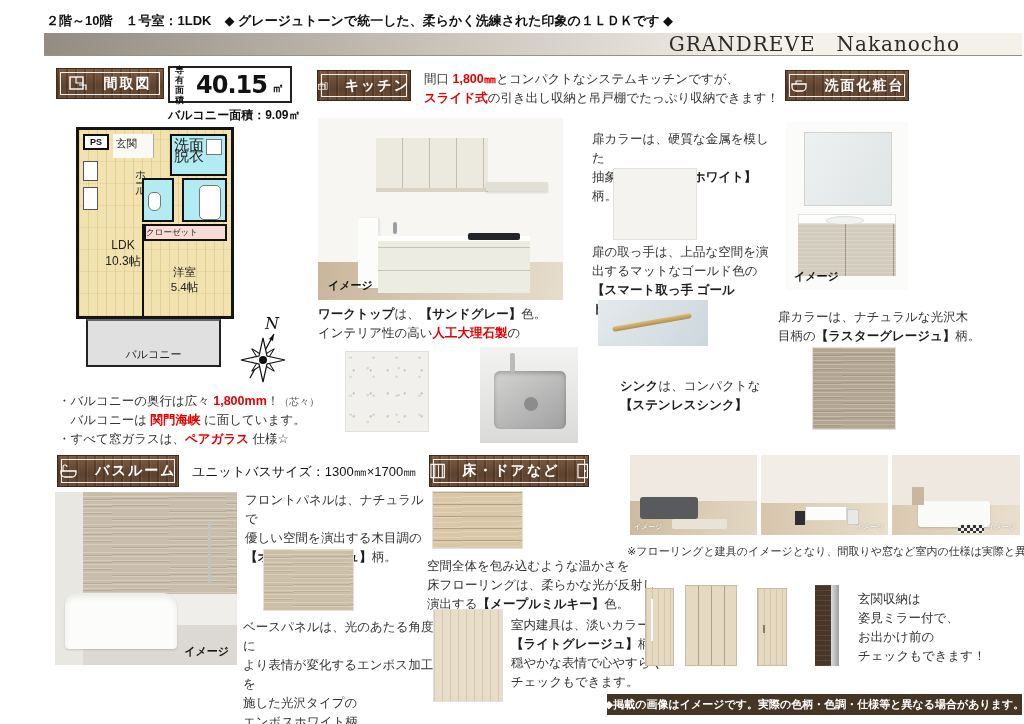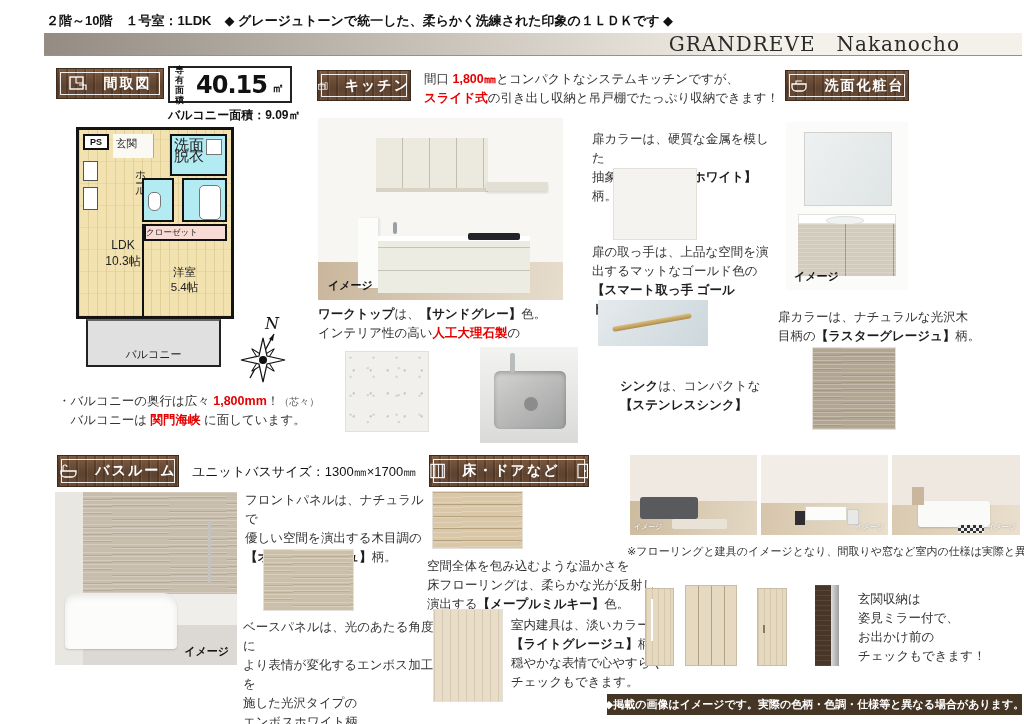--- a/index.html
+++ b/index.html
@@ -115,20 +115,21 @@
       <polygon points="27,30 30,43 43,46 30,49 27,62 24,49 11,46 24,43" fill="#fff" stroke="#111" stroke-width="1"></polygon>
     </g>
     <polygon points="27,24 31,42 49,46 31,50 27,68 23,50 5,46 23,42" fill="#fff" stroke="#111" stroke-width="1.2"></polygon>
     <circle cx="27" cy="46" r="4" fill="#111"></circle>
   </svg>
 </div>
 
 <div class="abs txt" style="left:58px;top:392px;">
   <div><span>・バルコニーの奥行は広々 </span><span class="red">1,800mm</span><span>！</span><span class="sm">（芯々）</span></div>
   <div><span>　バルコニーは </span><span class="red">関門海峡</span><span> に面しています。</span></div>
+  <div><span>・すべて窓ガラスは、</span><span class="red">ペアガラス</span><span> 仕様☆</span></div>
 </div>
 
 <div class="plaque" style="left:318px;top:71px;width:92px;height:29px;">
   <svg width="18" height="16" viewBox="0 0 18 16">
     <rect x="1" y="5" width="12" height="9" fill="none" stroke="#fff" stroke-width="1.3"></rect>
     <line x1="1" y1="8" x2="13" y2="8" stroke="#fff" stroke-width="1"></line>
     <rect x="13" y="2" width="4" height="12" fill="none" stroke="#fff" stroke-width="1.2"></rect>
     <line x1="3" y1="3" x2="11" y2="3" stroke="#fff" stroke-width="1.2"></line>
   </svg>
   <span class="lbl">キッチン</span>

